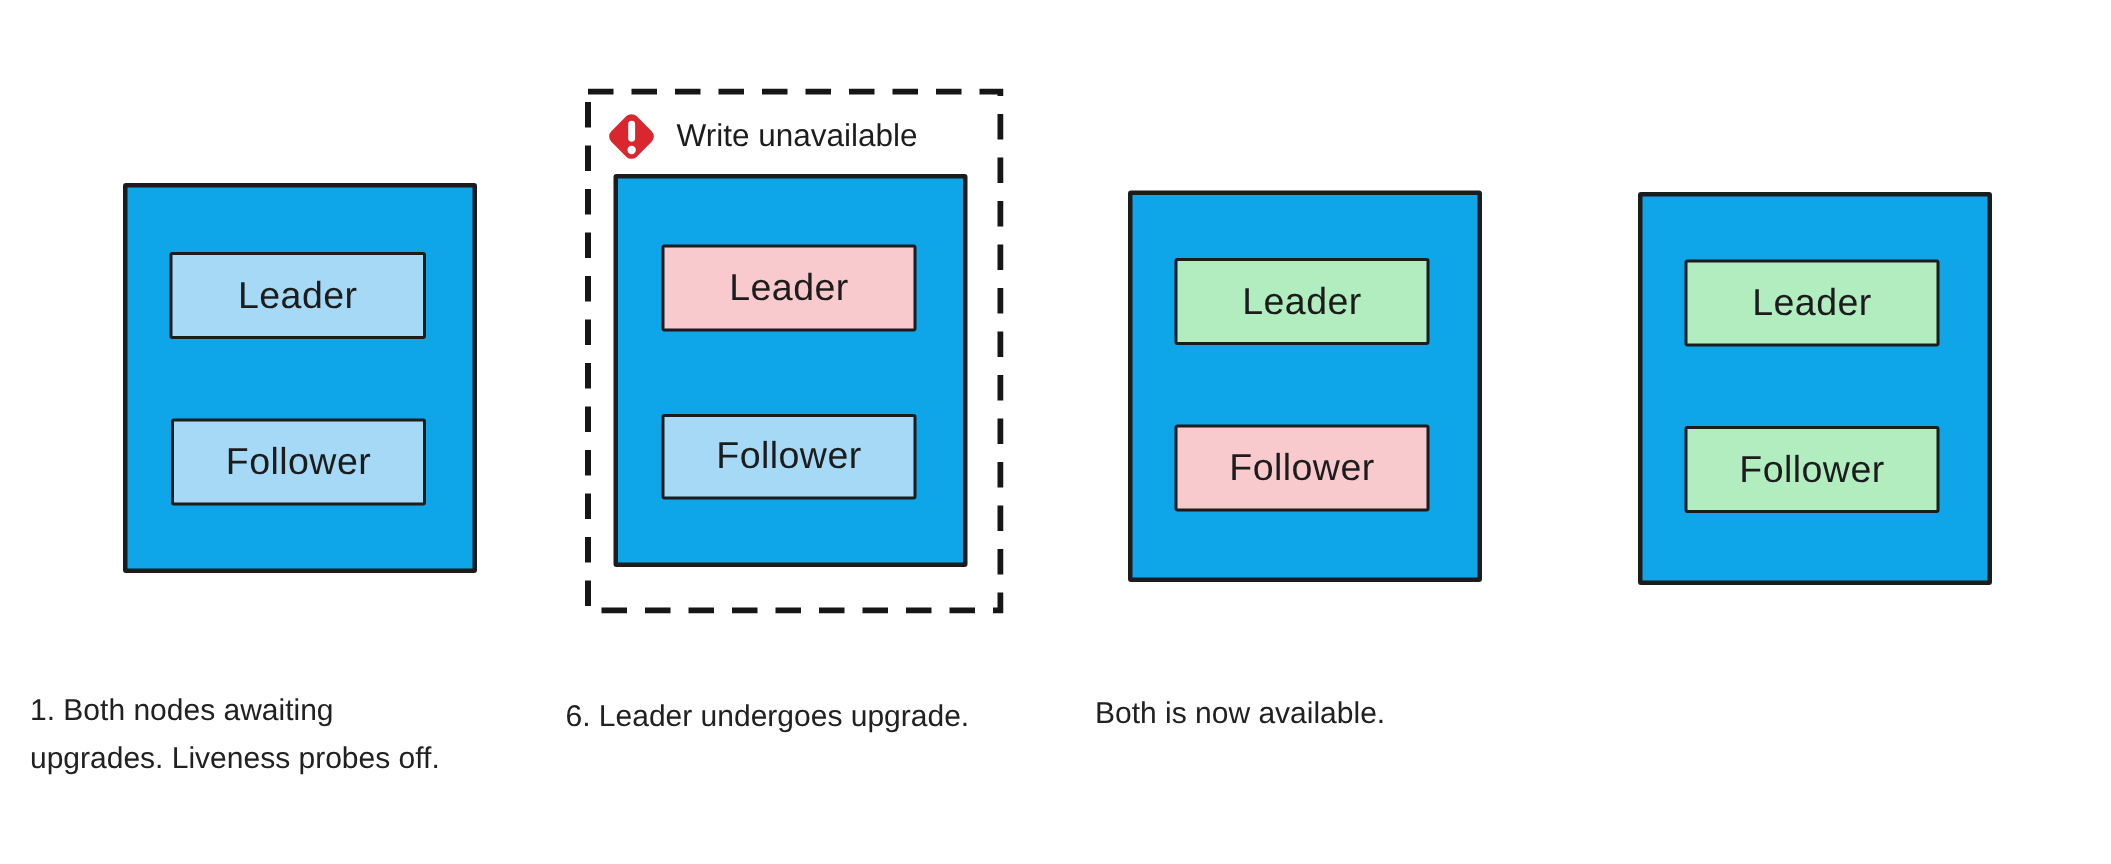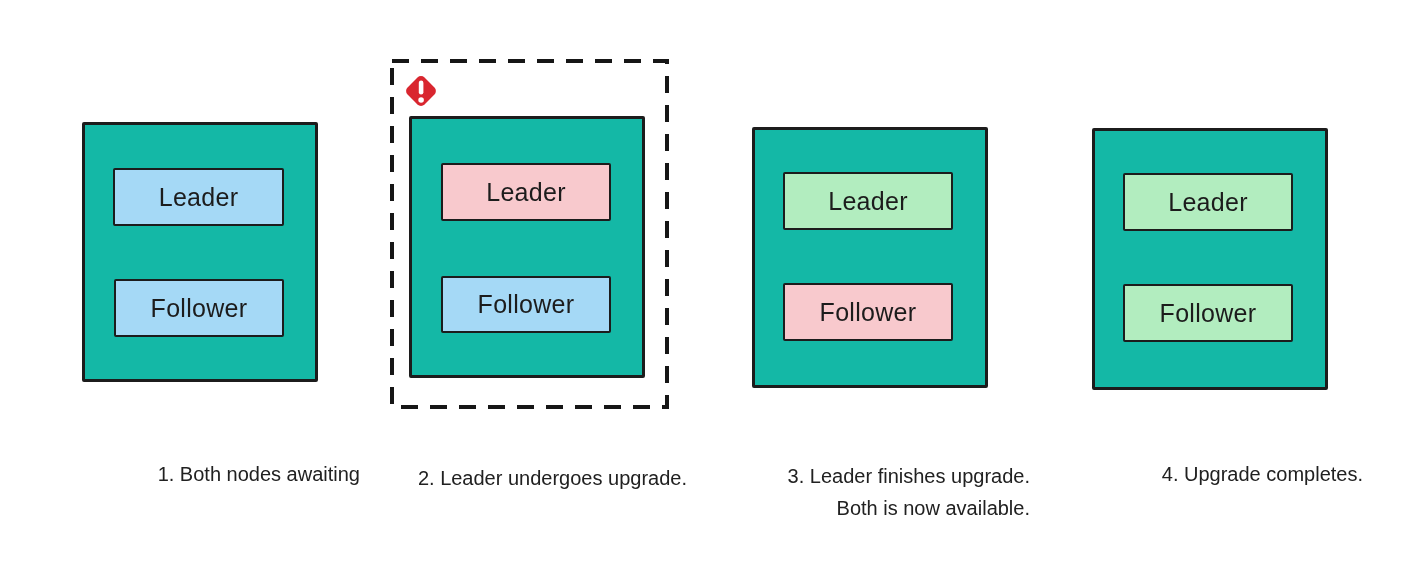--- a/index.html
+++ b/index.html
@@ -9,34 +9,34 @@
     height: 576px;
     background: #ffffff;
     font-family: "Liberation Sans", sans-serif;
     color: #212121;
     overflow: hidden;
   }
   .abs { position: absolute; box-sizing: border-box; }
   .outer-box {
     border: 3px solid #1c1c1c;
     border-radius: 2px;
-    background: #14b8a6;
+    background: #0ea5e9;
   }
   .node {
     border: 2.5px solid #1c1c1c;
     border-radius: 2px;
     display: flex;
     align-items: center;
     justify-content: center;
     font-size: 25px;
     letter-spacing: 0.3px;
     color: #1c1c1c;
   }
   .caption {
-    text-align: right;
+    text-align: left;
     font-size: 20px;
     line-height: 32px;
     color: #212121;
     white-space: nowrap;
   }
   .warning-row {
     display: flex;
     align-items: center;
     gap: 9px;
     font-size: 21px;
@@ -49,54 +49,54 @@
 <body>
 
 <div class="stage">
 
   <div class="abs outer-box" style="left:82px; top:122px; width:236px; height:260px;">
     <div class="abs node" style="left: 28px; top: 43px; width: 171px; height: 58px; background: rgb(165, 217, 246);">Leader</div>
     <div class="abs node" style="left: 29px; top: 154px; width: 170px; height: 58px; background: rgb(165, 217, 246);">Follower</div>
   </div>
   <div class="abs caption" style="left:20px; top:458px; width:340px;">
     <div>1. Both nodes awaiting</div>
+    <div>upgrades. Liveness probes off.</div>
   </div>
 
   <div class="abs" style="left:390px; top:59px; width:279px; height:350px;">
     <svg class="dash-svg" width="279" height="350">
       <rect x="2" y="2" width="275" height="346" fill="none" stroke="#161616" stroke-width="4" stroke-dasharray="17 12"></rect>
     </svg>
     <div class="abs warning-row" style="left:10px; top:11px; height:42px;">
       <span style="display:inline-flex;">
         <svg width="42" height="42" viewBox="0 0 42 42">
           <rect x="9" y="9" width="24" height="24" rx="5" transform="rotate(45 21 21)" fill="#d9262f"></rect>
           <rect x="18.8" y="10.5" width="4.6" height="14" rx="2.3" fill="#ffffff"></rect>
           <circle cx="21.1" cy="30" r="2.8" fill="#ffffff"></circle>
         </svg>
       </span>
+      <span>Write unavailable</span>
     </div>
     <div class="abs outer-box" style="left:19px; top:57px; width:236px; height:262px;">
       <div class="abs node" style="left: 29px; top: 44px; width: 170px; height: 58px; background: rgb(248, 201, 205);">Leader</div>
       <div class="abs node" style="left: 29px; top: 157px; width: 170px; height: 57px; background: rgb(165, 217, 246);">Follower</div>
     </div>
   </div>
   <div class="abs caption" style="left:377px; top:462px; width:310px;">
-    <div>2. Leader undergoes upgrade.</div>
+    <div>6. Leader undergoes upgrade.</div>
   </div>
 
   <div class="abs outer-box" style="left:752px; top:127px; width:236px; height:261px;">
     <div class="abs node" style="left: 28px; top: 42px; width: 170px; height: 58px; background: rgb(178, 237, 191);">Leader</div>
     <div class="abs node" style="left: 28px; top: 153px; width: 170px; height: 58px; background: rgb(248, 201, 205);">Follower</div>
   </div>
   <div class="abs caption" style="left:730px; top:460px; width:300px;">
-    <div>3. Leader finishes upgrade.</div>
     <div>Both is now available.</div>
   </div>
 
   <div class="abs outer-box" style="left:1092px; top:128px; width:236px; height:262px;">
     <div class="abs node" style="left: 28px; top: 42px; width: 170px; height: 58px; background: rgb(178, 237, 191);">Leader</div>
     <div class="abs node" style="left: 28px; top: 153px; width: 170px; height: 58px; background: rgb(178, 237, 191);">Follower</div>
   </div>
   <div class="abs caption" style="left:1053px; top:458px; width:310px;">
-    <div>4. Upgrade completes.</div>
   </div>
 
 </div>
 
 </body></html>

